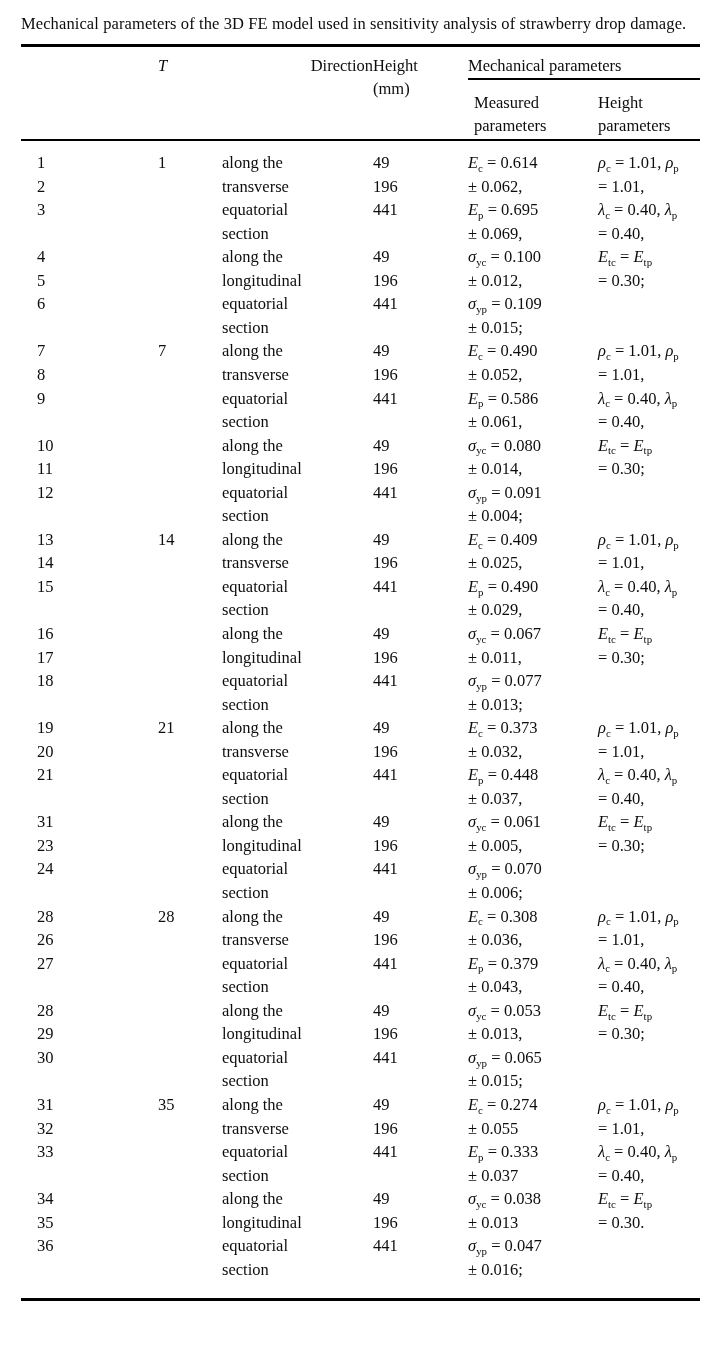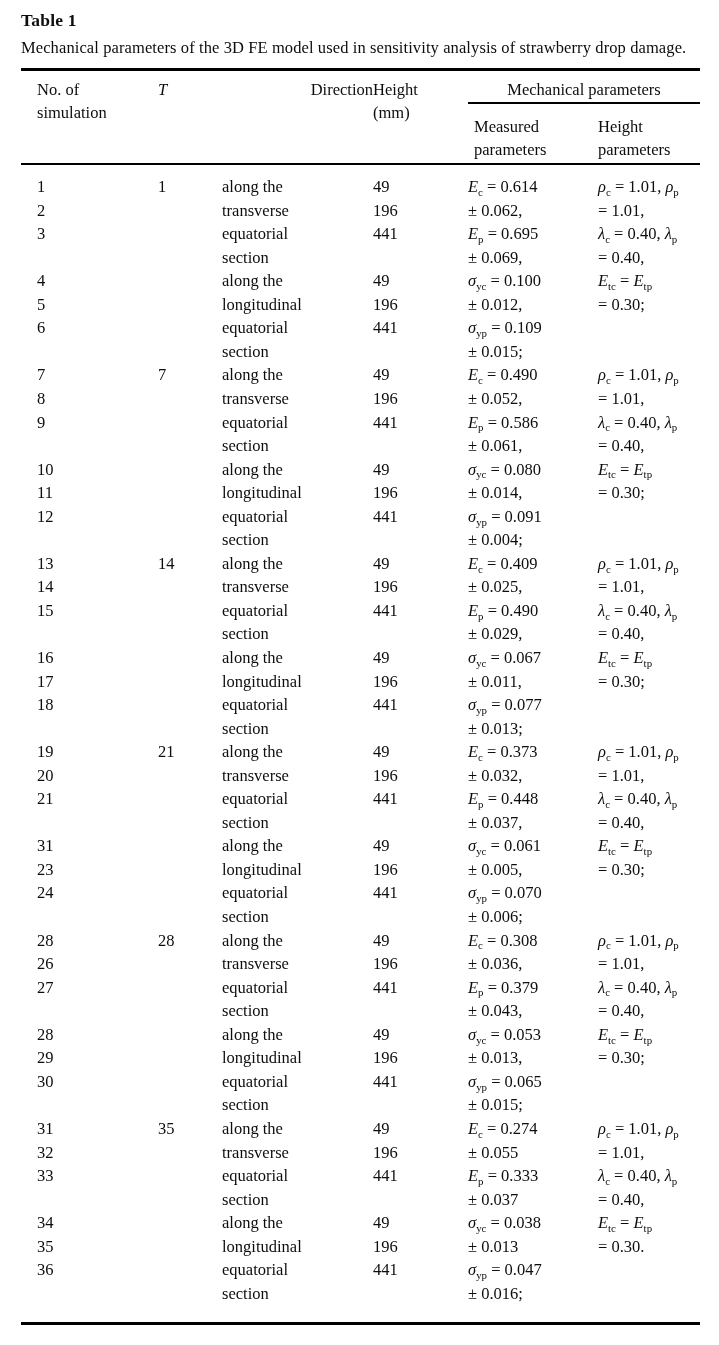--- a/index.html
+++ b/index.html
@@ -43,21 +43,21 @@
     grid-template-columns: 137px 64px 151px 95px 130px 102px;
     grid-template-rows: 33px 59px;
     font-size: 16.5px;
     line-height: 23.5px;
   }
   .hcell { padding-top: 7px; white-space: normal; }
   .h-no   { grid-column: 1; grid-row: 1 / 3; padding-left: 16px; max-width: 110px; }
   .h-t    { grid-column: 2; grid-row: 1 / 3; font-style: italic; }
   .h-dir  { grid-column: 3; grid-row: 1 / 3; text-align: right; }
   .h-ht   { grid-column: 4; grid-row: 1 / 3; max-width: 70px; }
-  .h-mech { grid-column: 5 / 7; grid-row: 1; border-bottom: 2.2px solid #000; padding-top: 7px; text-align: center; }
+  .h-mech { grid-column: 5 / 7; grid-row: 1; border-bottom: 2.2px solid #000; padding-top: 7px; }
   .h-meas { grid-column: 5; grid-row: 2; padding-top: 11px; max-width: 100px; margin-left: 6px; }
   .h-cit  { grid-column: 6; grid-row: 2; padding-top: 11px; max-width: 95px; }
   .tbody {
     display: grid;
     grid-template-columns: 137px 64px 151px 95px 130px 102px;
     grid-auto-rows: 23.55px;
     padding-top: 10px;
     padding-bottom: 9px;
     font-size: 16.5px;
     line-height: 23.55px;
@@ -72,28 +72,26 @@
     position: relative;
     top: 0.35em;
     letter-spacing: 0;
   }
 </style>
 </head>
 <body>
 
 <div class="doc">
 
-  <div class="title">Table 1</div>
 
   <div class="caption">Mechanical parameters of the 3D FE model used in sensitivity analysis of strawberry drop damage.</div>
 
   <div class="rule rule-top"></div>
 
   <div class="hdr">
-    <div class="hcell h-no">No. of simulation</div>
     <div class="hcell h-t">T</div>
     <div class="hcell h-dir">Direction</div>
     <div class="hcell h-ht">Height (mm)</div>
     <div class="hcell h-mech">Mechanical parameters</div>
     <div class="hcell h-meas">Measured parameters</div>
     <div class="hcell h-cit">Height parameters</div>
   </div>
 
   <div class="rule"></div>
 

